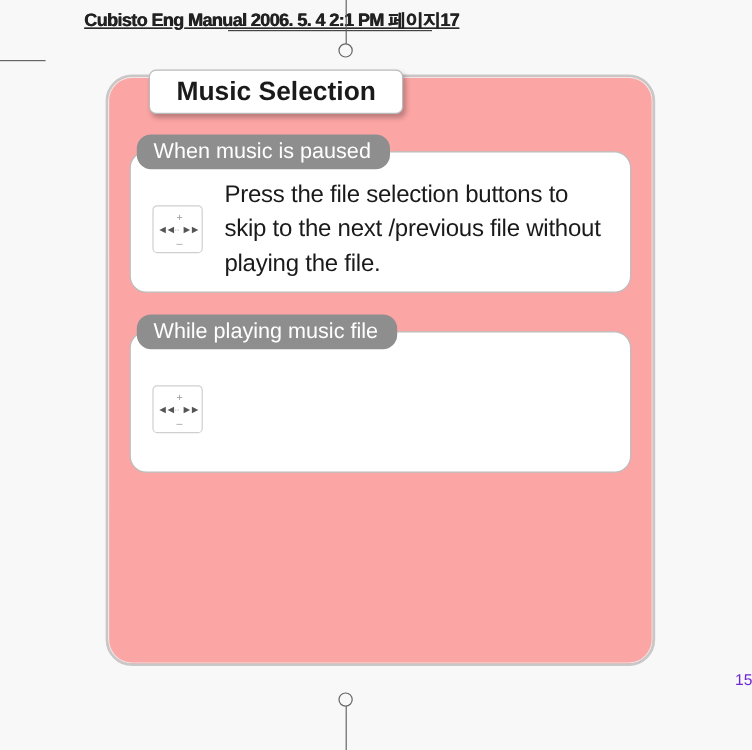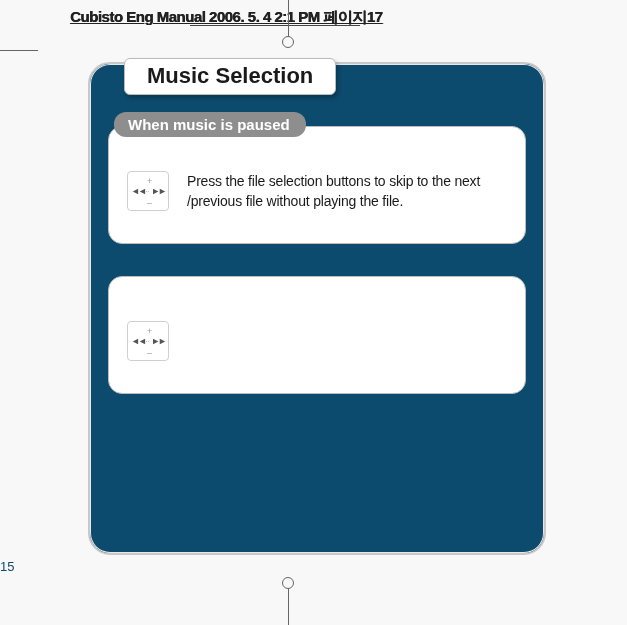--- a/index.html
+++ b/index.html
@@ -55,21 +55,21 @@
     height: 1px;
     background: #444;
   }
 
   .page-panel {
     position: absolute;
     top: 62px;
     left: 88px;
     width: 458px;
     height: 493px;
-    background: #0c4a6e;
+    background: #fca5a5;
     border: 2px solid #c8c8c8;
     border-radius: 22px;
     box-shadow: 0 0 0 1px #e8e8e8 inset;
   }
   .title-tab {
     position: absolute;
     top: -6px;
     left: 34px;
     background: #fff;
     border: 1px solid #bbb;
@@ -87,22 +87,22 @@
     right: 18px;
   }
   .section.one { top: 50px; }
   .section.two { top: 200px; }
   .section-pill {
     position: absolute;
     top: -2px;
     left: 6px;
     background: #8e8e8e;
     color: #fff;
-    font-size: 15px;
-    font-weight: bold;
+    font-size: 18px;
+    font-weight: normal;
     padding: 4px 16px 4px 14px;
     border-radius: 12px;
     z-index: 2;
   }
   .section-box {
     margin-top: 12px;
     background: #fff;
     border: 1px solid #bcbcbc;
     border-radius: 14px;
     height: 118px;
@@ -128,34 +128,34 @@
   .control-icon .prev {
     position: absolute; top: 14px; left: 3px; font-size: 9px; color: #555; letter-spacing: -2px;
   }
   .control-icon .next {
     position: absolute; top: 14px; right: 3px; font-size: 9px; color: #555; letter-spacing: -2px;
   }
   .control-icon .mid {
     position: absolute; top: 14px; left: 17px; font-size: 9px; color: #bbb; letter-spacing: -1px;
   }
   .section-text {
-    font-size: 14px;
+    font-size: 20px;
     color: #1a1a1a;
     line-height: 1.45;
     letter-spacing: -0.2px;
   }
 
   .page-number {
     position: absolute;
     top: 559px;
     left: 0;
     width: 627px;
-    text-align: left;
+    text-align: right;
     font-size: 13px;
-    color: #0c4a6e;
+    color: #6d28d9;
   }
 </style>
 </head>
 <body>
 
 <div class="header-text">Cubisto Eng Manual  2006. 5. 4  2:1 PM  페이지17</div>
 <div class="crop-line-under"></div>
 
 <div class="crop-vert top"></div>
 <div class="crop-circle top"></div>
@@ -174,20 +174,21 @@
         <span class="prev">◄◄</span>
         <span class="mid">··</span>
         <span class="next">►►</span>
         <span class="plus-h">–</span>
       </div>
       <div class="section-text">Press the file selection buttons to skip to the next /previous file without playing the file.</div>
     </div>
   </div>
 
   <div class="section two">
+    <div class="section-pill">While playing music file</div>
     <div class="section-box">
       <div class="control-icon">
         <span class="plus-v">+</span>
         <span class="prev">◄◄</span>
         <span class="mid">··</span>
         <span class="next">►►</span>
         <span class="plus-h">–</span>
       </div>
     </div>
   </div>

